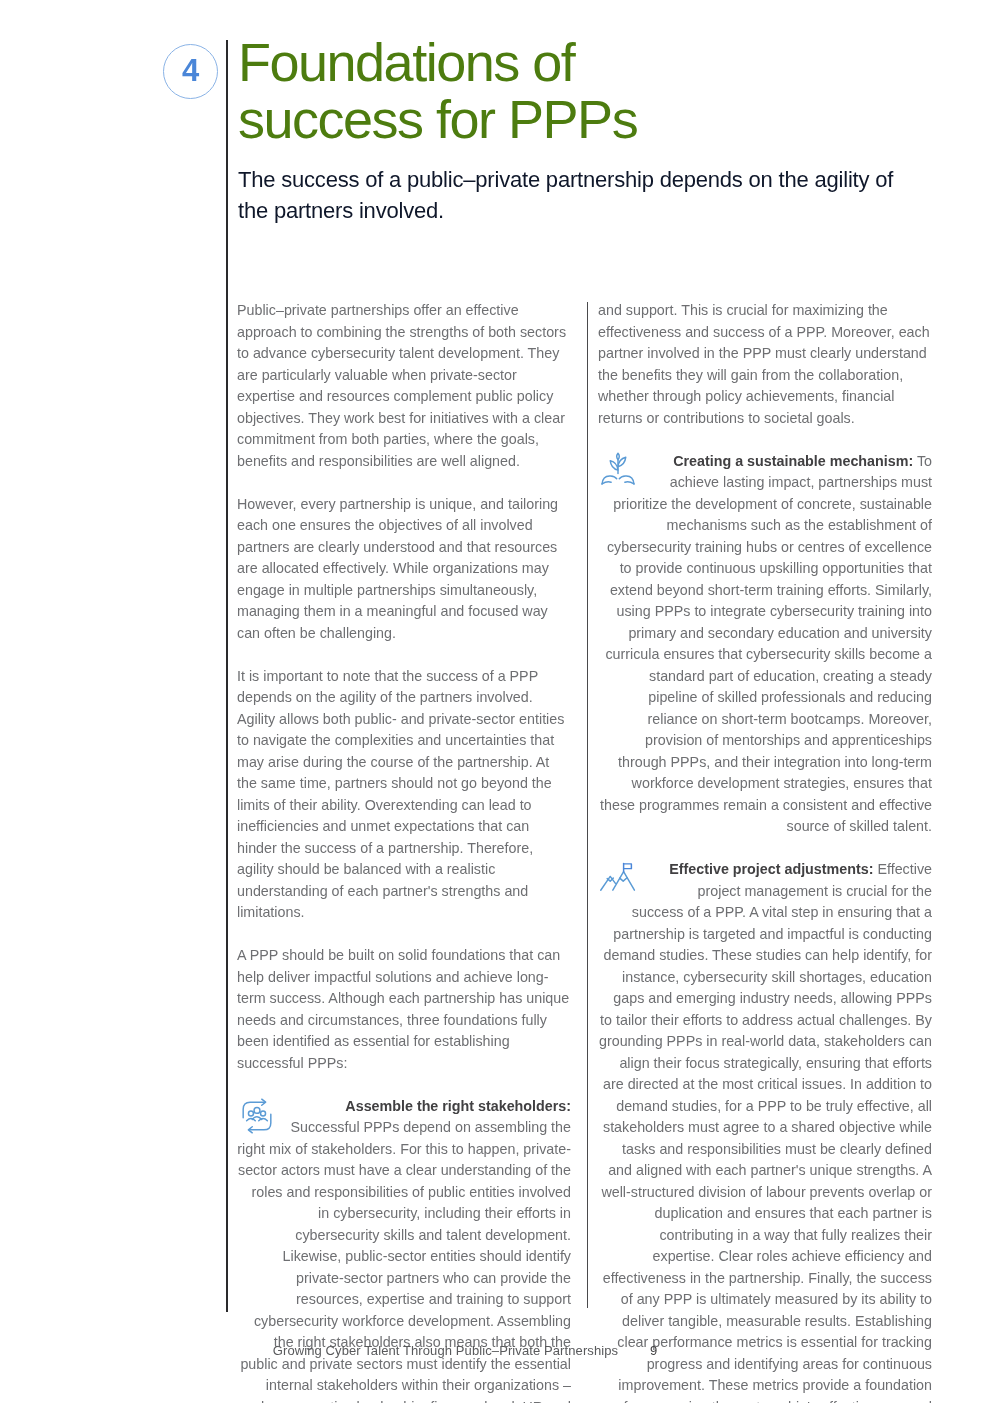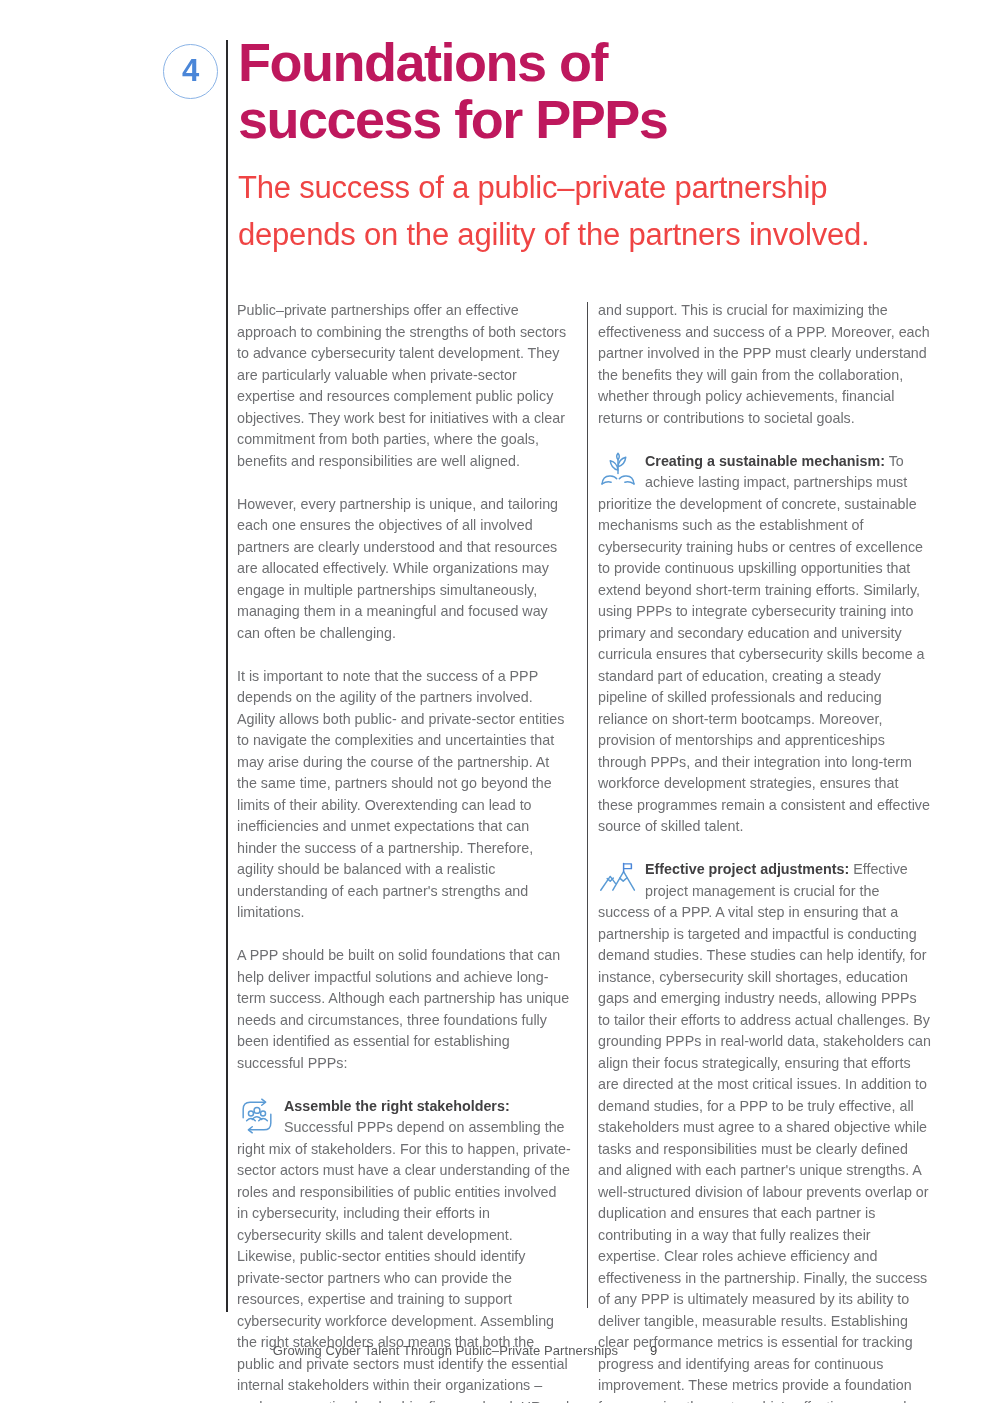--- a/index.html
+++ b/index.html
@@ -27,33 +27,33 @@
     position: absolute; left: 226px; top: 40px;
     width: 2px; height: 1272px; background: #2a2a2c;
   }
   .mid-rule {
     position: absolute; left: 587px; top: 302px;
     width: 1px; height: 1006px; background: #4a4a4c;
   }
 
   .page-title {
     position: absolute; left: 238px; top: 34px; width: 520px;
-    font-size: 54px; font-weight: bold; color: #be185d;
+    font-size: 54px; font-weight: normal; color: #4d7c0f;
     line-height: 57px; letter-spacing: -1.5px;
   }
   .page-subtitle {
     position: absolute; left: 238px; top: 164px; width: 690px;
-    font-size: 31px; color: #ef4444; line-height: 47px; letter-spacing: -0.2px;
+    font-size: 22px; color: #0f172a; line-height: 31px; letter-spacing: -0.2px;
   }
 
   .col { position: absolute; top: 300px; font-size: 14.3px; line-height: 21.5px; color: #6e6f72; }
   .col-left  { left: 237px; width: 334px; }
   .col-right { left: 598px; width: 334px; }
   .col p { margin: 0 0 21.5px 0; }
-  .col p:last-child { margin-bottom: 0; }
+  .col p:last-child { margin-bottom: 0; text-align: right; }
 
   .section { margin-bottom: 21.5px; }
   .section:last-child { margin-bottom: 0; }
   .section b { color: #414042; font-weight: bold; }
   .icon-float {
     float: left; width: 40px; height: 38px;
     margin: 1px 7px 3px 0;
   }
   .icon-float svg { width: 100%; height: 100%; display: block; }
 

